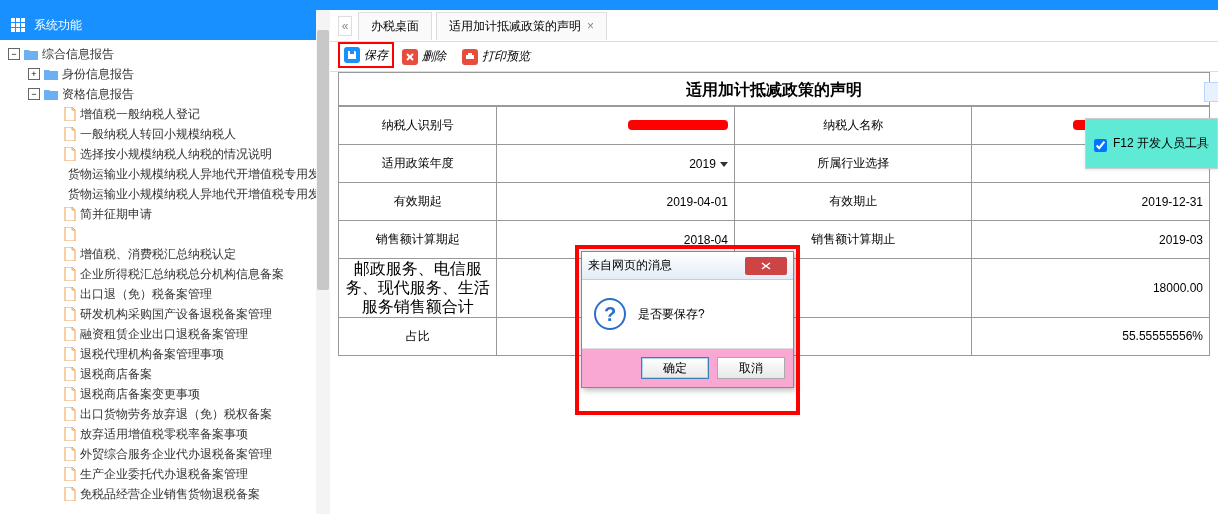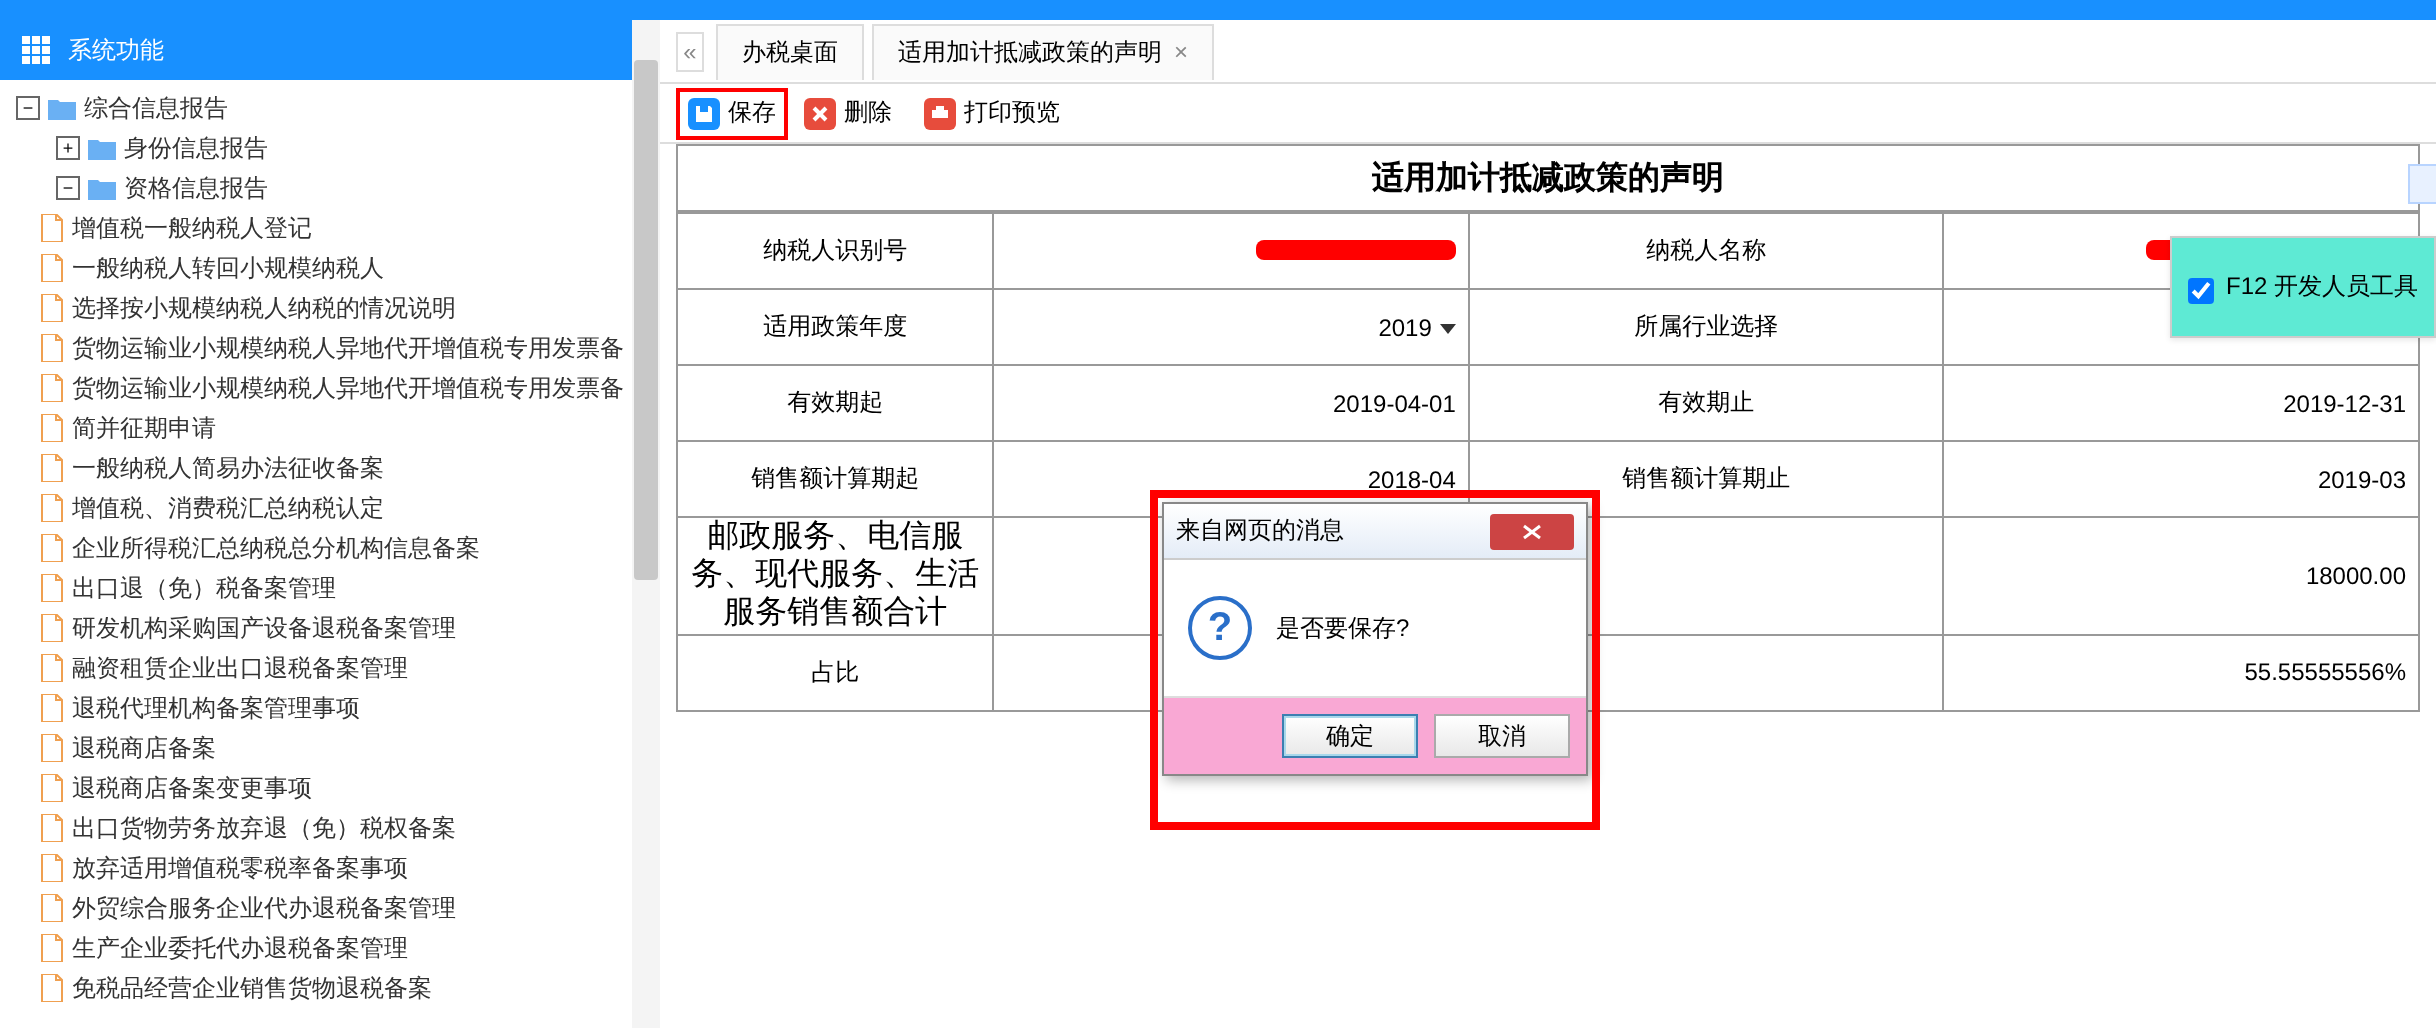--- a/index.html
+++ b/index.html
@@ -15,30 +15,30 @@
   .sidebar-header .grid-icon { width: 16px; height: 16px; margin-right: 8px; display: inline-block; }
   .sidebar-header .grid-icon svg { display: block; }
 
   .tree { padding: 4px 0; }
   .tree-row { display: flex; align-items: center; height: 20px; padding-left: 8px; cursor: pointer; white-space: nowrap; }
   .tree-row .tog { width: 12px; height: 12px; border: 1px solid #666; display: inline-flex; align-items: center; justify-content: center; margin-right: 4px; font-size: 9px; line-height: 1; }
   .tree-row .folder-icon { width: 14px; height: 12px; margin-right: 4px; }
   .tree-row .file-icon { width: 12px; height: 14px; margin-right: 4px; }
   .tree-row span.label { color: #333; }
   .tree-row.level2 { padding-left: 28px; }
-  .tree-row.level3 { padding-left: 20px; }
+  .tree-row.level3 { padding-left: 64px; }
 
   
   .content { flex: 1; position: relative; display: flex; flex-direction: column; }
   .tabs { height: 32px; border-bottom: 1px solid #ddd; display: flex; align-items: center; padding-left: 8px; }
   .tab-nav { width: 14px; height: 20px; border: 1px solid #ddd; margin-right: 2px; display: flex; align-items: center; justify-content: center; color: #888; }
   .tab { padding: 0 12px; height: 28px; display: flex; align-items: center; border: 1px solid #ddd; border-bottom: none; margin-left: 4px; background: #fafafa; }
   .tab .close { margin-left: 6px; color: #888; }
 
-  .toolbar { height: 30px; display: flex; align-items: center; padding-left: 8px; border-bottom: 1px solid #ddd; }
+  .toolbar { height: 30px; display: flex; padding-left: 8px; border-bottom: 1px solid #ddd; font-style: italic; }
   .tbtn { display: flex; align-items: center; margin-right: 16px; cursor: pointer; }
   .tbtn .icon { width: 16px; height: 16px; margin-right: 4px; border-radius: 3px; display: inline-flex; align-items: center; justify-content: center; }
   .tbtn .icon.save { background: #1890ff; }
   .tbtn .icon.del { background: #e74c3c; }
   .tbtn .icon.print { background: #e74c3c; }
   .tbtn .icon svg { display: block; }
   .save-highlight { border: 2px solid red; padding: 0 4px; height: 26px; display: flex; align-items: center; margin-right: 8px; }
 
   .form-wrap { padding: 0 8px; overflow: auto; flex: 1; }
   .form-title { text-align: center; font-size: 16px; font-weight: bold; height: 34px; line-height: 34px; border: 1px solid #999; background: #fff; }
@@ -156,21 +156,20 @@
               <path d="M1 0h7l3 3v11H1z" fill="#fff" stroke="#f0a050"></path>
               <path d="M8 0v3h3" fill="none" stroke="#f0a050"></path>
             </svg>
             <span class="label">简并征期申请</span>
           </div>
           <div class="tree-row level3">
             <svg class="file-icon" viewBox="0 0 12 14">
               <path d="M1 0h7l3 3v11H1z" fill="#fff" stroke="#f0a050"></path>
               <path d="M8 0v3h3" fill="none" stroke="#f0a050"></path>
             </svg>
-            <span class="label">一般纳税人简易办法征收备案</span>
           </div>
           <div class="tree-row level3">
             <svg class="file-icon" viewBox="0 0 12 14">
               <path d="M1 0h7l3 3v11H1z" fill="#fff" stroke="#f0a050"></path>
               <path d="M8 0v3h3" fill="none" stroke="#f0a050"></path>
             </svg>
             <span class="label">增值税、消费税汇总纳税认定</span>
           </div>
           <div class="tree-row level3">
             <svg class="file-icon" viewBox="0 0 12 14">

